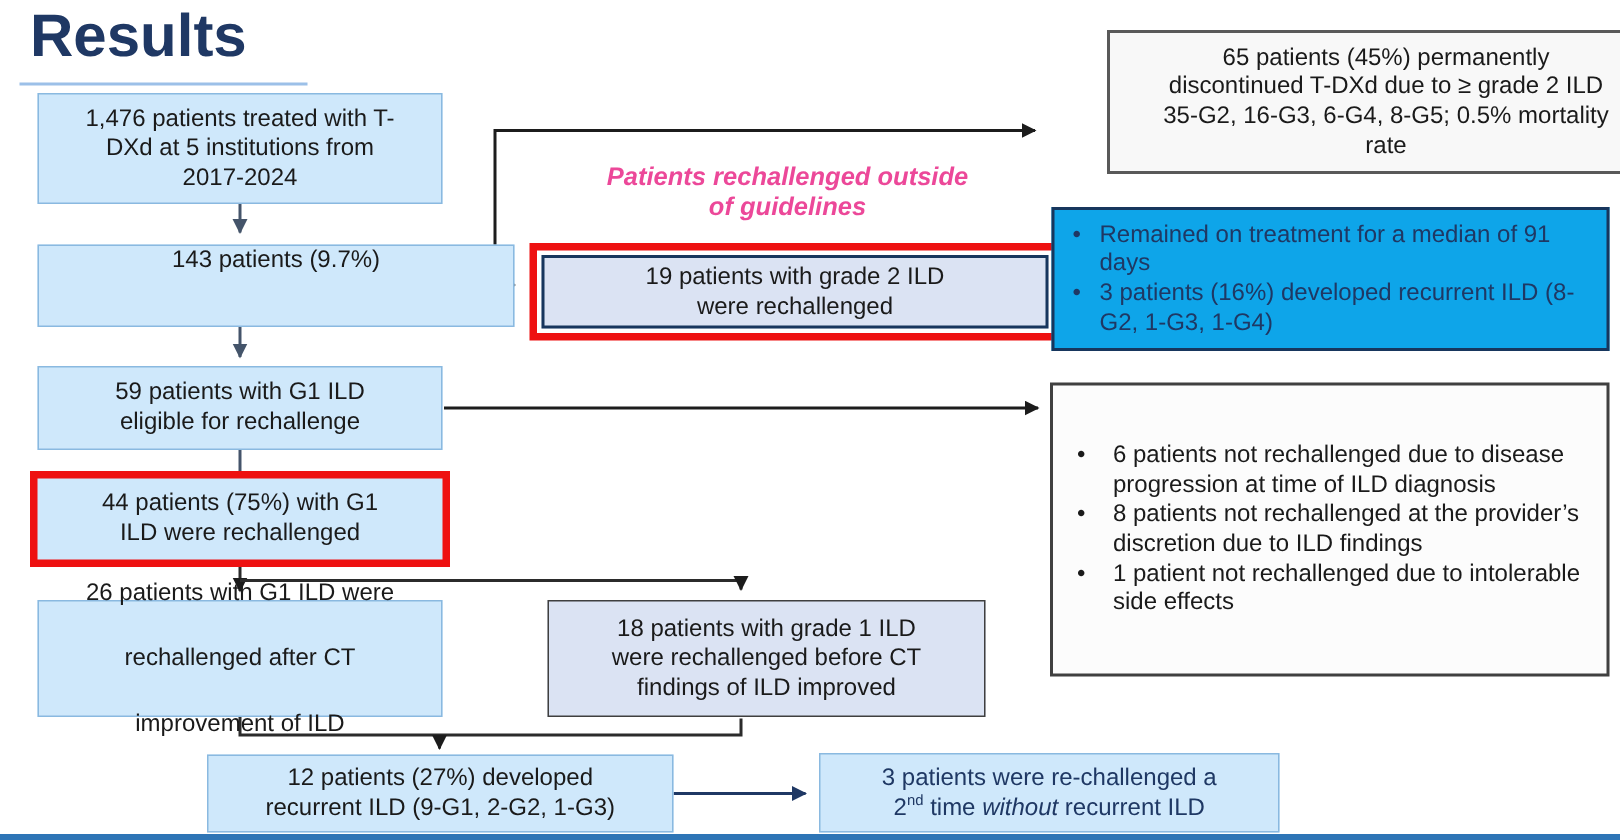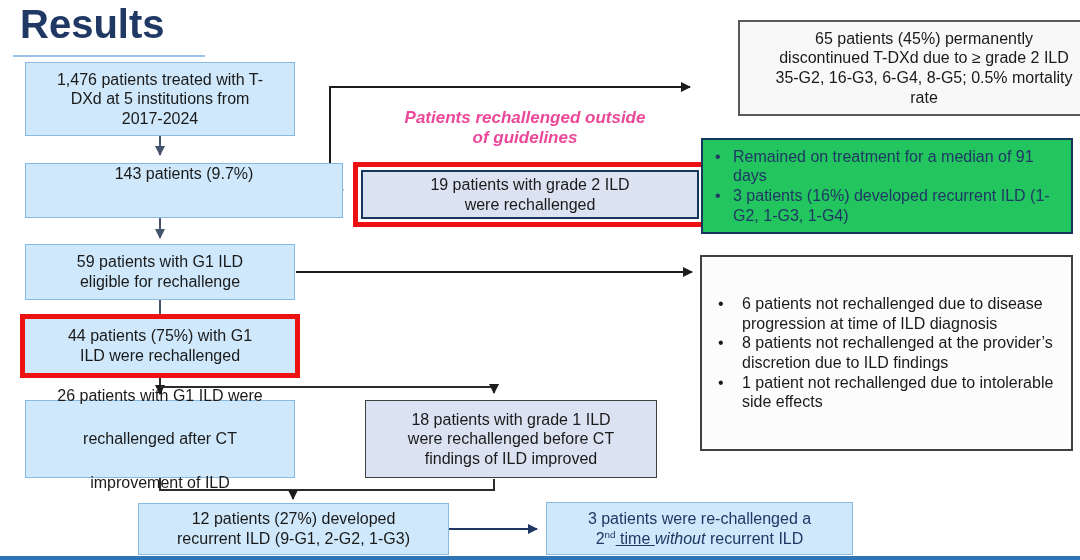--- a/index.html
+++ b/index.html
@@ -99,21 +99,21 @@
     <div>findings of ILD improved</div>
   </div>
 
   <div class="box blue" style="left:138px;top:503px;width:311px;height:52px;">
     <div>12 patients (27%) developed</div>
     <div>recurrent ILD (9-G1, 2-G2, 1-G3)</div>
   </div>
 
   <div class="box blue navy-text" style="left:546px;top:502px;width:307px;height:53px;">
     <div>3 patients were re-challenged a</div>
-    <div><span>2</span><sup>nd</sup><span style="white-space:pre;text-decoration:underline;"> time </span><span class="it">without</span><span style="white-space:pre;"> recurrent ILD</span></div>
+    <div><span>2</span><sup>nd</sup><span style="white-space:pre;"> time </span><span class="it">without</span><span style="white-space:pre;"> recurrent ILD</span></div>
   </div>
 
   <div class="annotation">
     <div>Patients rechallenged outside</div>
     <div>of guidelines</div>
   </div>
 
   <div class="redwrap" style="left:353px;top:162px;width:354px;height:65px;">
     <div class="inner">
       <div>19 patients with grade 2 ILD</div>
@@ -121,24 +121,24 @@
     </div>
   </div>
 
   <div class="box whitebox" style="left:738px;top:20px;width:372px;height:96px;justify-content:center;">
     <div>65 patients (45%) permanently</div>
     <div>discontinued T-DXd due to ≥ grade 2 ILD</div>
     <div>35-G2, 16-G3, 6-G4, 8-G5; 0.5% mortality</div>
     <div>rate</div>
   </div>
 
-  <div class="box navy-text" style="left:701px;top:138px;width:372px;height:96px;background:#22c55e;border:2.5px solid #17365d;padding:4px 6px;">
+  <div class="box navy-text" style="left:701px;top:138px;width:372px;height:96px;background:#0ea5e9;border:2.5px solid #17365d;padding:4px 6px;">
     <ul class="bullets">
       <li>Remained on treatment for a median of 91 days</li>
-      <li>3 patients (16%) developed recurrent ILD (1-G2, 1-G3, 1-G4)</li>
+      <li>3 patients (16%) developed recurrent ILD (8-G2, 1-G3, 1-G4)</li>
     </ul>
   </div>
 
   <div class="box whitebox" style="left:700px;top:255px;width:373px;height:196px;background:#fcfcfc;border-color:#404040;padding:6px 6px;">
     <ul class="bullets wide">
       <li>6 patients not rechallenged due to disease progression at time of ILD diagnosis</li>
       <li>8 patients not rechallenged at the provider’s discretion due to ILD findings</li>
       <li>1 patient not rechallenged due to intolerable side effects</li>
     </ul>
   </div>

